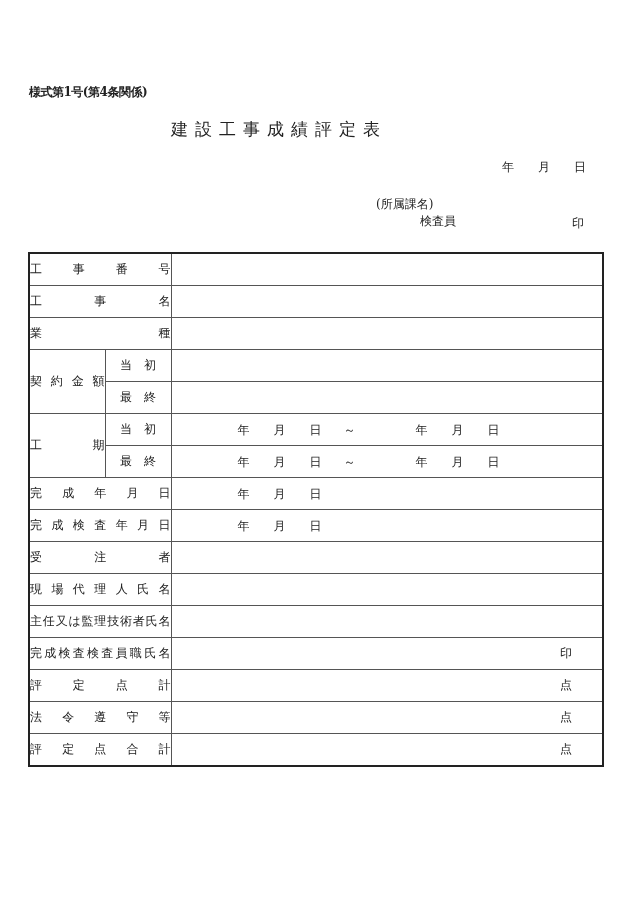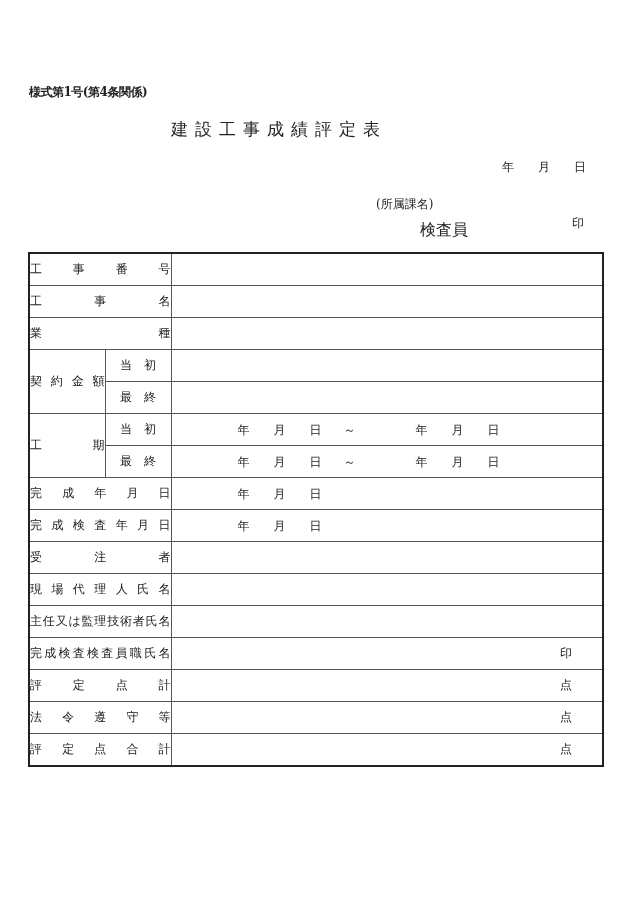--- a/index.html
+++ b/index.html
@@ -3,21 +3,21 @@
 <meta charset="utf-8">
 <style>
   html, body { margin:0; padding:0; background:#fff; }
   body { width:630px; height:915px; position:relative; overflow:hidden;
          font-family:"DejaVu Serif","Liberation Serif",serif; color:#222; }
   .abs { position:absolute; }
   .form-id { left:29px; top:84px; font-size:12px; letter-spacing:-0.5px;font-weight:bold; }
   .title { left:0; width:526px; top:118px; text-align:center; font-size:17px; letter-spacing:7px;margin-left:16px; }
   .date-line { top:159px; font-size:12px; }
   .dept { left:348px; top:196px; font-size:12px;margin-left:28px; }
-  .inspector { left:420px; top:220px; font-size:16px; }
+  .inspector { left:420px; top:213px; font-size:12px; }
   .seal-top { left:572px; top:215px; font-size:12px; }
 
   table.form { position:absolute; left:28px; top:252px; width:576px;
                border-collapse:collapse; border:2px solid #222; table-layout:fixed; }
   table.form td { border:1px solid #555; font-size:12px; padding:0; height:31px; }
   td.lab { padding:0 6px; }
   .spread { display:flex; justify-content:space-between; align-items:center; }
   .tall td { height:51px; }
   .center { text-align:center; }
   .sub { text-align:center; }

